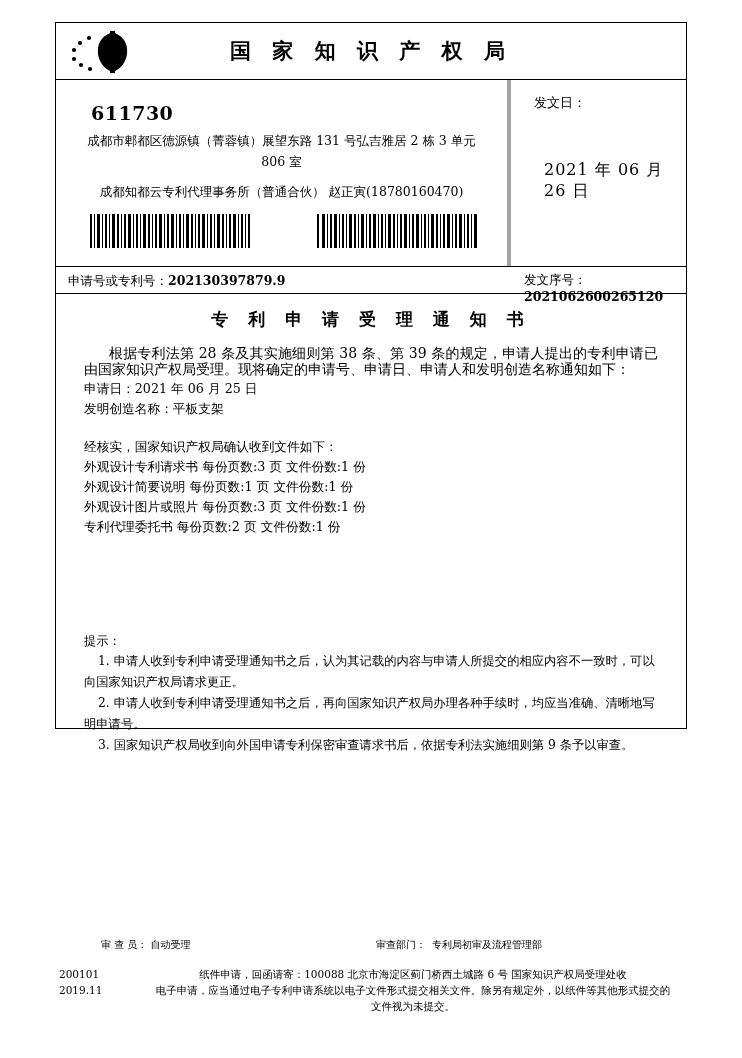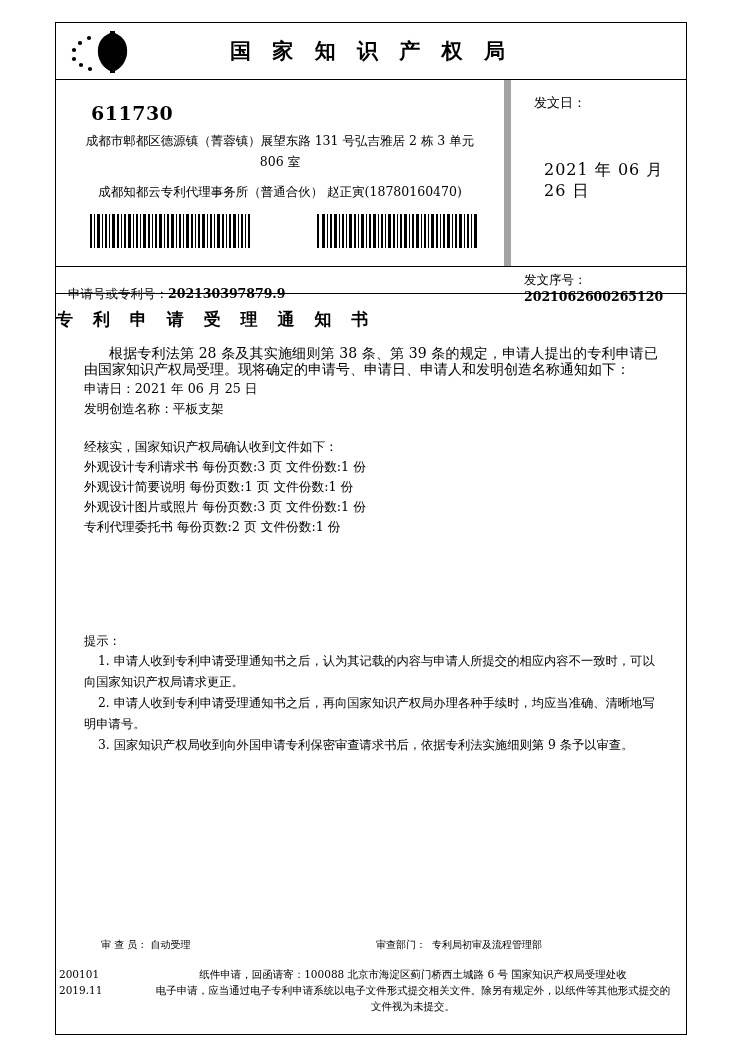--- a/index.html
+++ b/index.html
@@ -19,21 +19,21 @@
     width: 742px;
     height: 1058px;
     box-sizing: border-box;
     padding: 0;
   }
   .frame {
     position: absolute;
     left: 55px;
     top: 22px;
     width: 632px;
-    height: 1013px;
+    height: 707px;
     border: 1px solid #000;
     box-sizing: border-box;
   }
   
   .header {
     position: relative;
     height: 57px;
     border-bottom: 1px solid #000;
     box-sizing: border-box;
   }
@@ -59,21 +59,21 @@
     height: 187px;
     border-bottom: 1px solid #000;
     box-sizing: border-box;
   }
   .addr-left {
     position: absolute;
     left: 0; top: 0;
     width: 455px;
     height: 100%;
     box-sizing: border-box;
-    border-right: 7px solid #a3a3a3;
+    border-right: 4px solid #a3a3a3;
   }
   .addr-right {
     position: absolute;
     left: 456px; top: 0;
     right: 0; height: 100%;
   }
   .reg-no {
     margin: 22px 0 0 35px;
     font-size: 19px;
     font-weight: bold;
@@ -117,34 +117,35 @@
   .appno-row {
     position: relative;
     height: 27px;
     border-bottom: 1px solid #000;
     box-sizing: border-box;
     font-size: 12.5px;
   }
   .appno-left {
     position: absolute;
     left: 12px;
-    top: 19px;
+    top: 6px;
   }
   .appno-right {
     position: absolute;
     left: 468px;
     top: 5px;
   }
   .appno-row b { font-weight: bold; }
   
   .body {
     position: relative;
     padding: 0;
   }
   .doc-title {
+    text-align: center;
     font-size: 17px;
     font-weight: bold;
     letter-spacing: 7px;
     margin: 14px 0 0 0;
   }
   .para {
     margin: 14px 28px 0 28px;
     font-size: 14px;
     line-height: 16px;
     text-align: justify;

